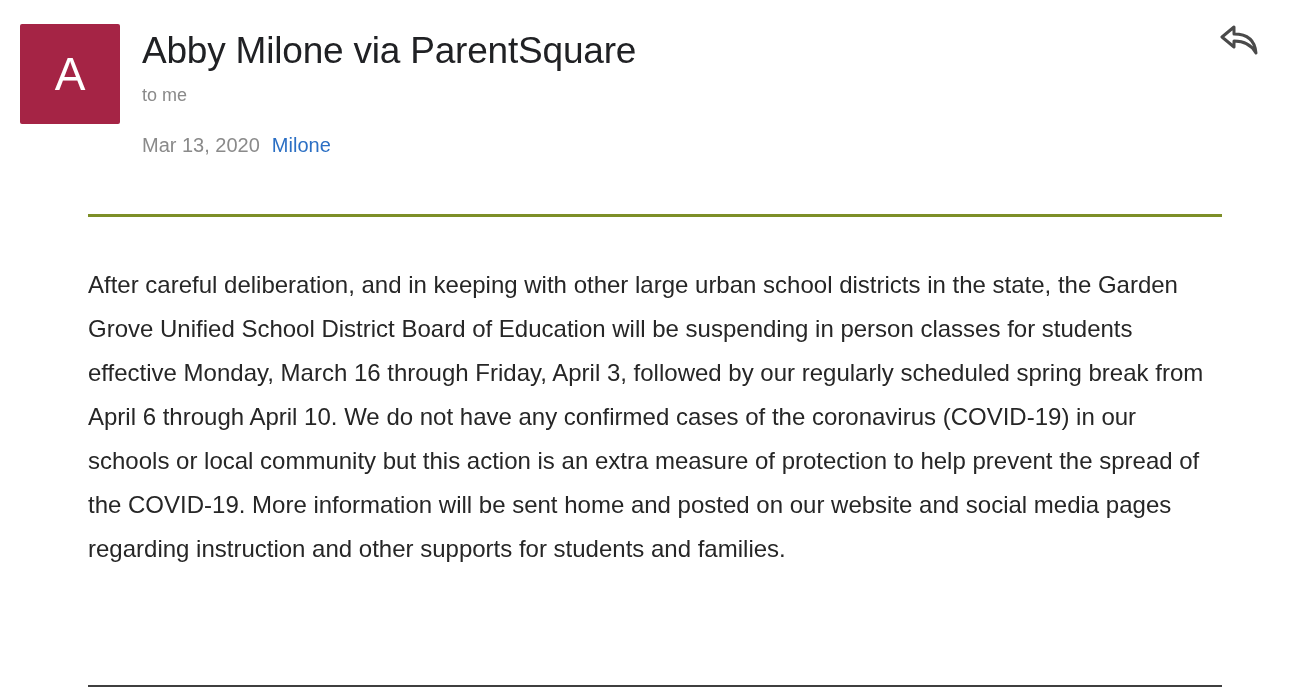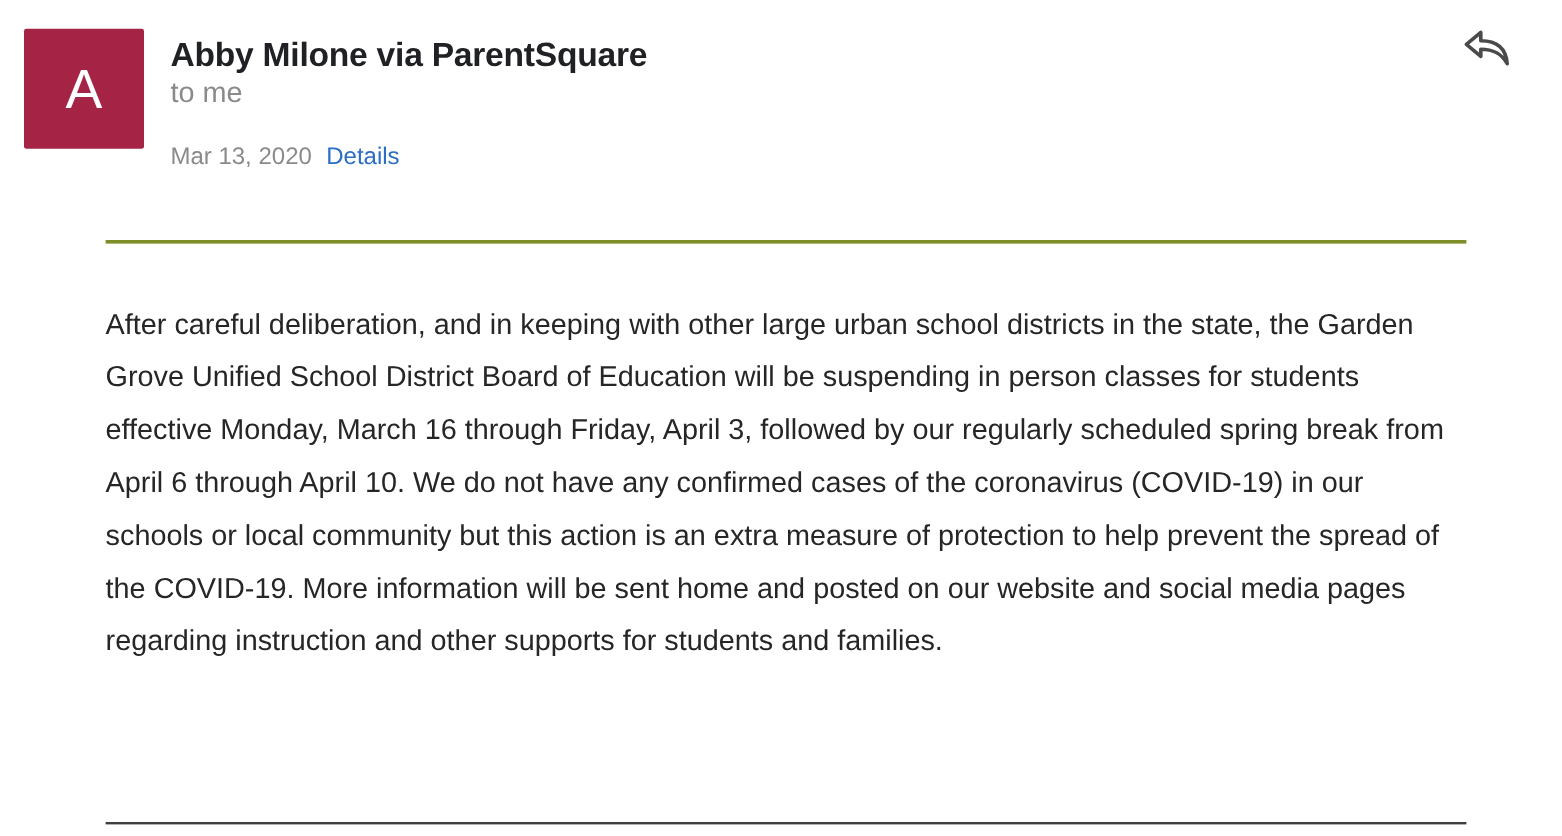--- a/index.html
+++ b/index.html
@@ -47,30 +47,30 @@
   }
 
   .header-text {
     margin-left: 22px;
     padding-top: 4px;
     flex: 1 1 auto;
     min-width: 0;
   }
 
   .sender-name {
-    font-size: 28px;
-    font-weight: bold;
+    font-size: 37px;
+    font-weight: normal;
     line-height: 1.25;
     color: #202124;
     letter-spacing: -0.2px;
   }
 
   .recipient {
-    margin-top: 0;
-    font-size: 24px;
+    margin-top: 10px;
+    font-size: 18px;
     color: #8a8a8a;
     line-height: 1.25;
   }
 
   .meta-line {
     margin-top: 26px;
     font-size: 20px;
     color: #8a8a8a;
     line-height: 1.25;
     display: flex;
@@ -142,21 +142,21 @@
 
     <div class="avatar">
       <span>A</span>
     </div>
 
     <div class="header-text">
       <div class="sender-name">Abby Milone via ParentSquare</div>
       <div class="recipient">to me</div>
       <div class="meta-line">
         <span>Mar 13, 2020</span>
-        <span class="details-link">Details</span>
+        <span class="details-link">Milone</span>
       </div>
     </div>
 
     <div class="reply-icon">
       <svg width="40" height="34" viewBox="0 0 40 34" aria-hidden="true">
         <path d="M14 4 L2 14 L14 24 L14 18 C24 18 31 21 36 30 C35 18 28 11 14 11 Z" fill="none" stroke="#4a4a4a" stroke-width="3" stroke-linejoin="round" stroke-linecap="round"></path>
       </svg>
     </div>
   </div>
 

